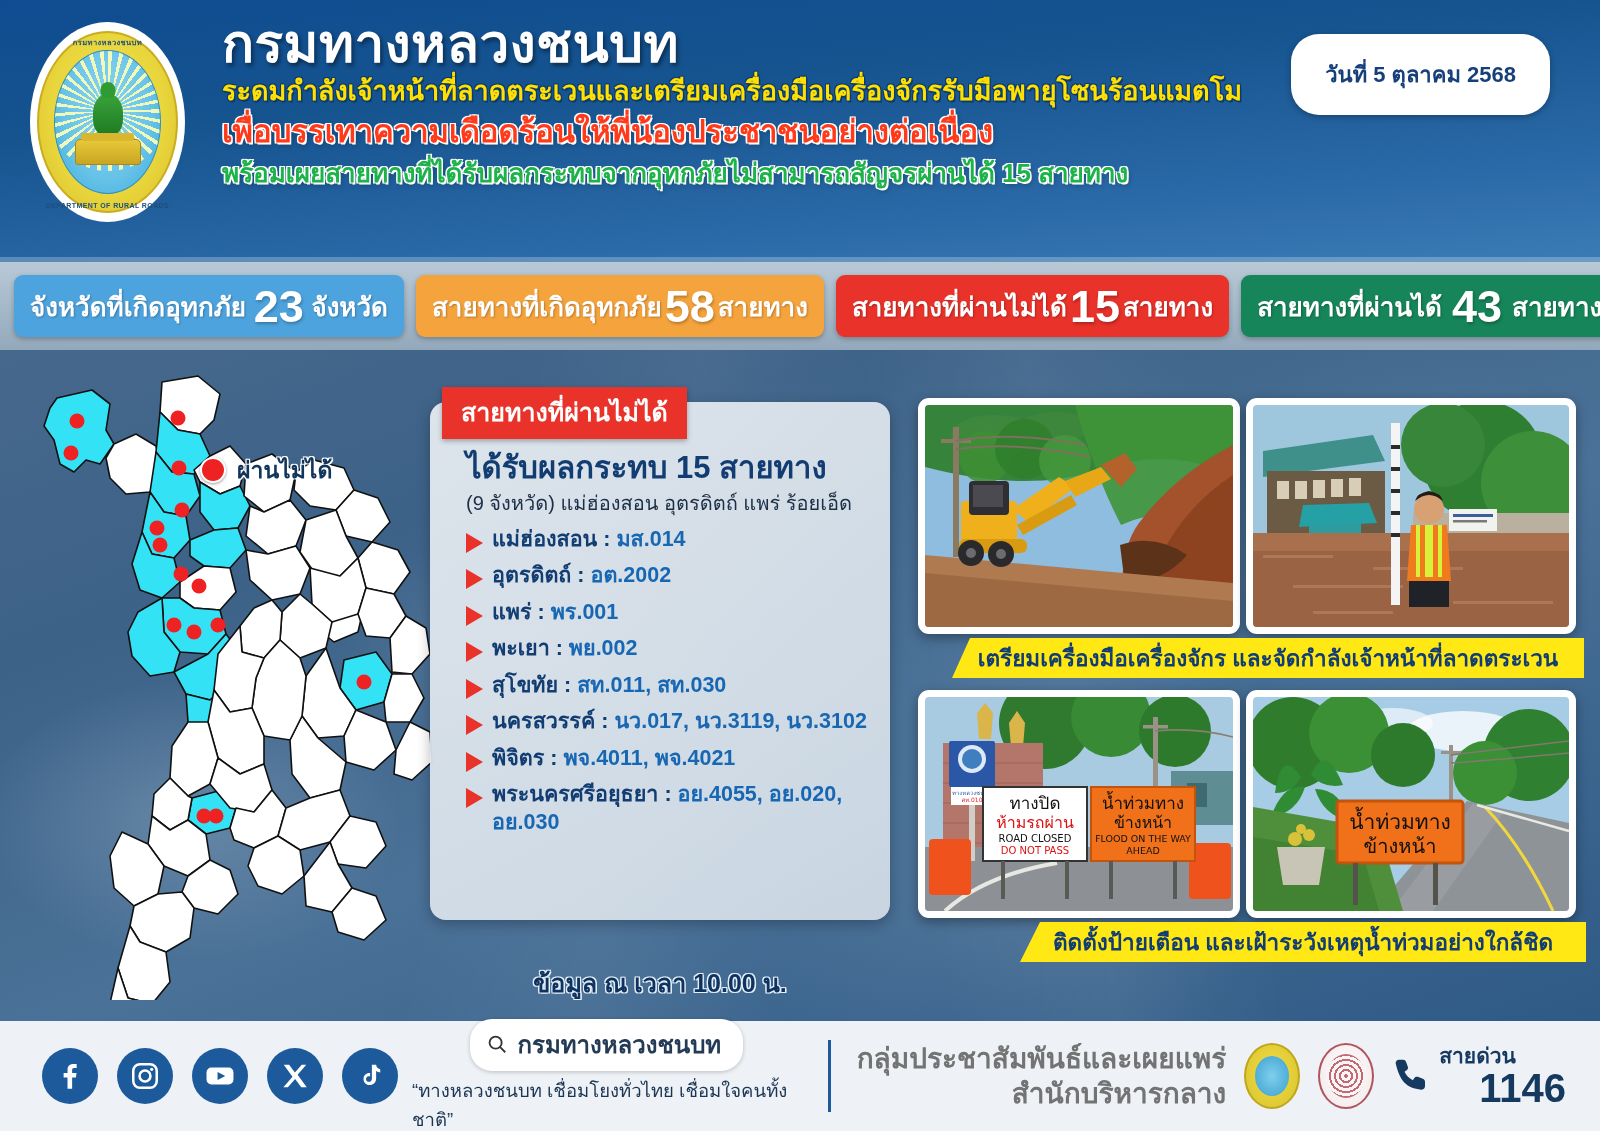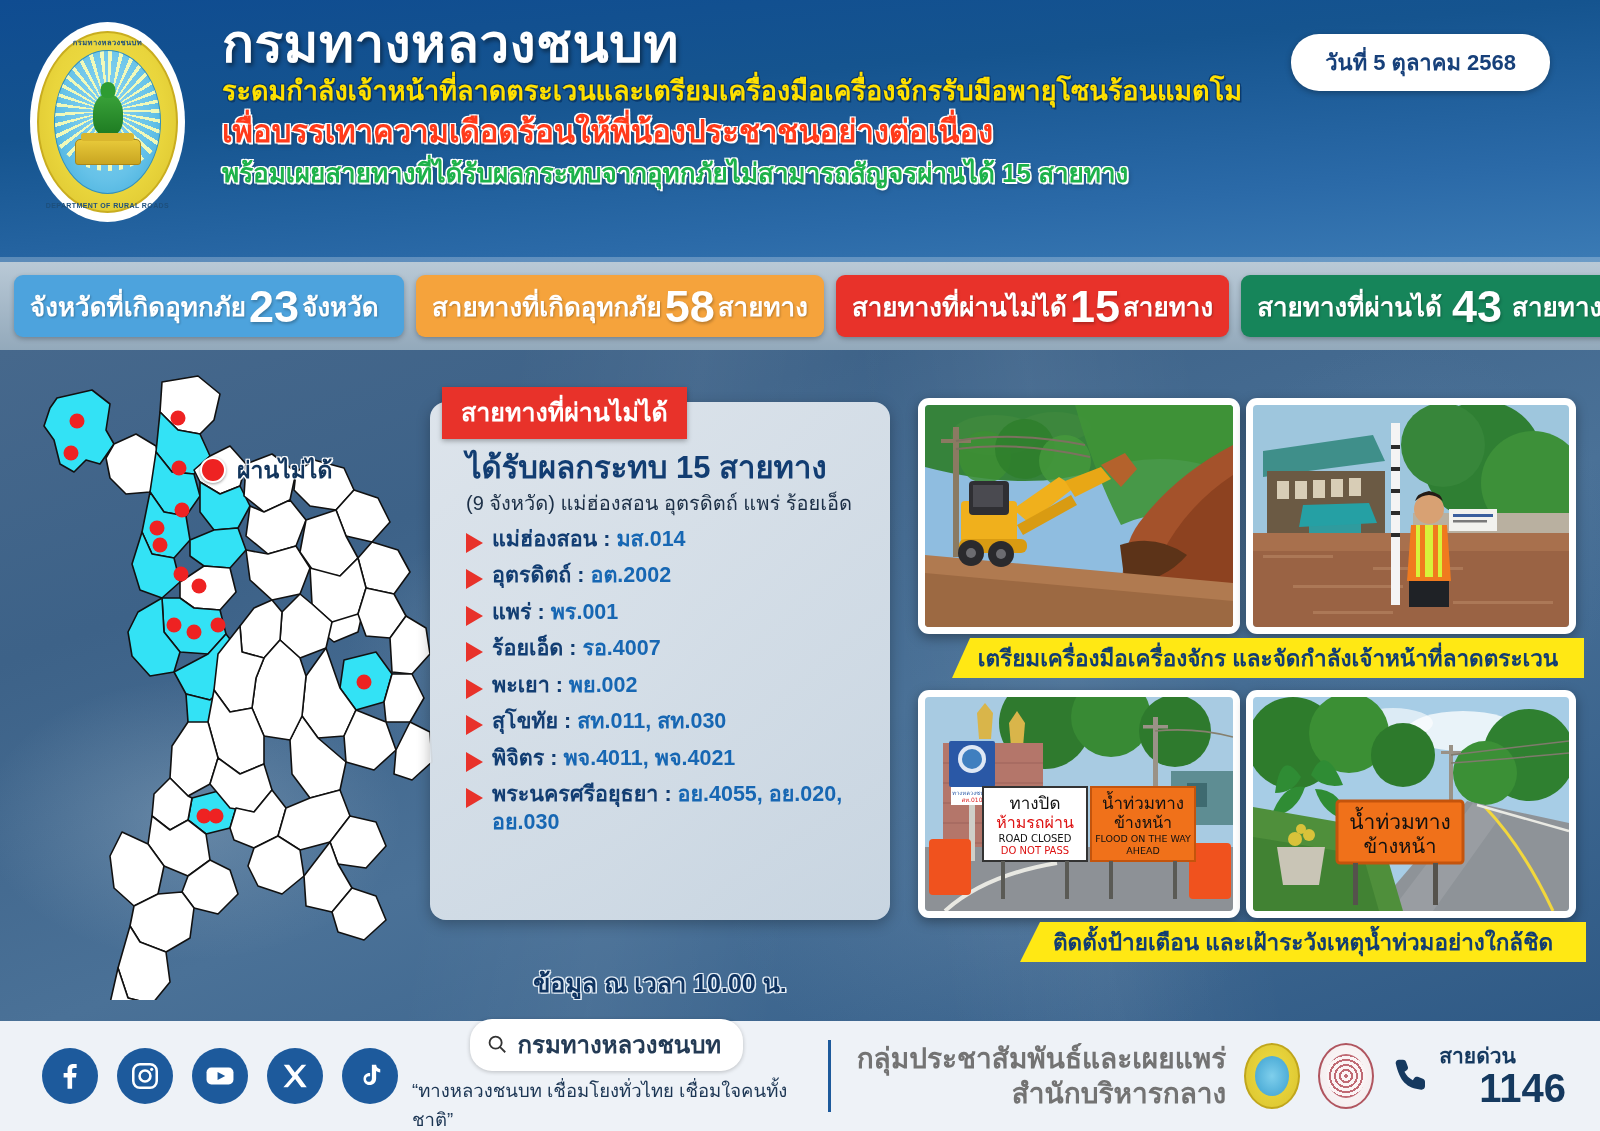--- a/index.html
+++ b/index.html
@@ -97,34 +97,34 @@
   }
   .hdr-l4{
     font-size:26px; font-weight:bold; color:#1db24a; line-height:1.25;
     margin-top:5px;
     text-shadow:1.6px 1.6px 0 #fff, -1.4px -1.4px 0 #fff, 1.4px -1.4px 0 #fff, -1.4px 1.4px 0 #fff, 2px 3px 5px rgba(0,0,0,.3);
   }
   .date-badge{
     position:absolute; right:50px; top:34px;
     background:#fff; color:#17407a;
     font-size:22px; font-weight:bold;
-    padding:11px 34px; border-radius:28px;
+    padding:23px 34px; border-radius:28px;
     box-shadow:0 2px 6px rgba(0,0,0,.3);
     white-space:nowrap;
   }
 
   
   .statbar{
     position:absolute; left:0; top:262px; width:1600px; height:88px;
     background:linear-gradient(#b9c9d6,#93a9bb);
     display:flex; align-items:center; gap:12px; padding:0 14px;
   }
   .stat{
     height:62px; border-radius:9px;
-    display:flex; align-items:center; justify-content:flex-start;
+    display:flex; align-items:center; justify-content:space-between;
     color:#fff; white-space:nowrap;
     box-shadow:0 2px 5px rgba(0,0,0,.25);
     padding:0 16px;
   }
   .stat .lbl{ font-size:26px; font-weight:bold; text-shadow:1px 1px 2px rgba(0,0,0,.25);}
   .stat .num{ font-size:45px; font-weight:bold; line-height:1; margin:0 3px; text-shadow:1px 2px 3px rgba(0,0,0,.25);}
   .stat-1{ background:#4da3dd; flex:0 0 390px; }
   .stat-2{ background:#f5a33c; flex:0 0 392px; }
   .stat-3{ background:#e8322a; flex:0 0 372px; }
   .stat-4{ background:#16855a; flex:1; }
@@ -452,29 +452,29 @@
         <div class="ritem">
           <span class="tri"></span>
           <span class="rtext"><span>อุตรดิตถ์</span> : <span class="codes">อต.2002</span></span>
         </div>
         <div class="ritem">
           <span class="tri"></span>
           <span class="rtext"><span>แพร่</span> : <span class="codes">พร.001</span></span>
         </div>
         <div class="ritem">
           <span class="tri"></span>
-          <span class="rtext"><span>ร้อยเอ็ด</span> : <span class="codes">รอ.4007</span></span>
-        </div>
-        <div class="ritem">
-          <span class="tri"></span>
           <span class="rtext"><span>พะเยา</span> : <span class="codes">พย.002</span></span>
         </div>
         <div class="ritem">
           <span class="tri"></span>
           <span class="rtext"><span>สุโขทัย</span> : <span class="codes">สท.011, สท.030</span></span>
+        </div>
+        <div class="ritem">
+          <span class="tri"></span>
+          <span class="rtext"><span>นครสวรรค์</span> : <span class="codes">นว.017, นว.3119, นว.3102</span></span>
         </div>
         <div class="ritem">
           <span class="tri"></span>
           <span class="rtext"><span>พิจิตร</span> : <span class="codes">พจ.4011, พจ.4021</span></span>
         </div>
         <div class="ritem">
           <span class="tri"></span>
           <span class="rtext"><span>พระนครศรีอยุธยา</span> : <span class="codes">อย.4055, อย.020, อย.030</span></span>
         </div>
       </div>

